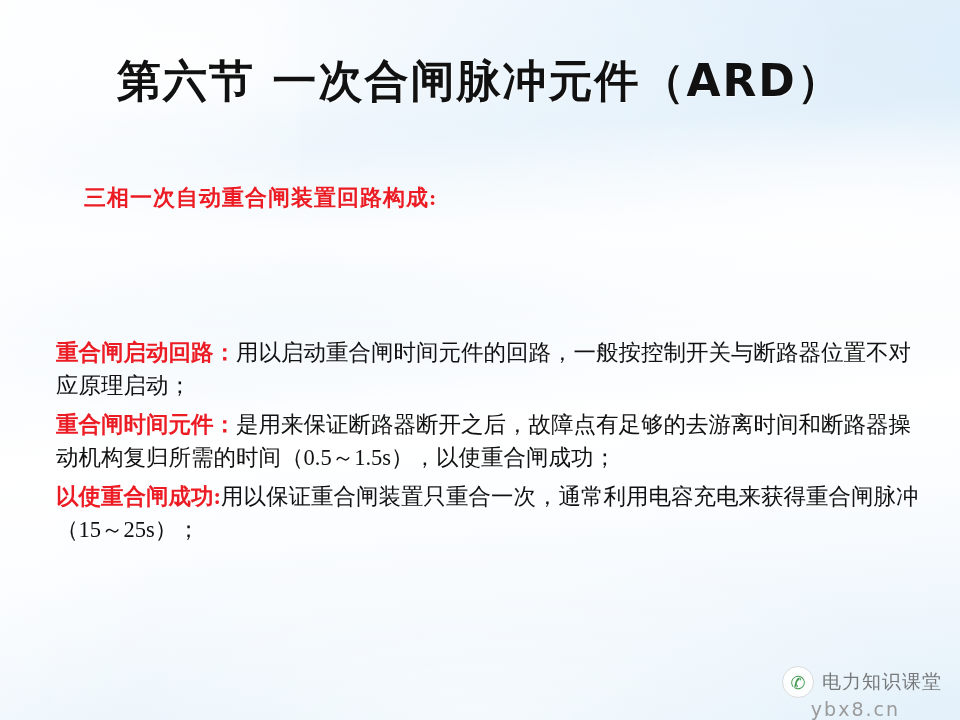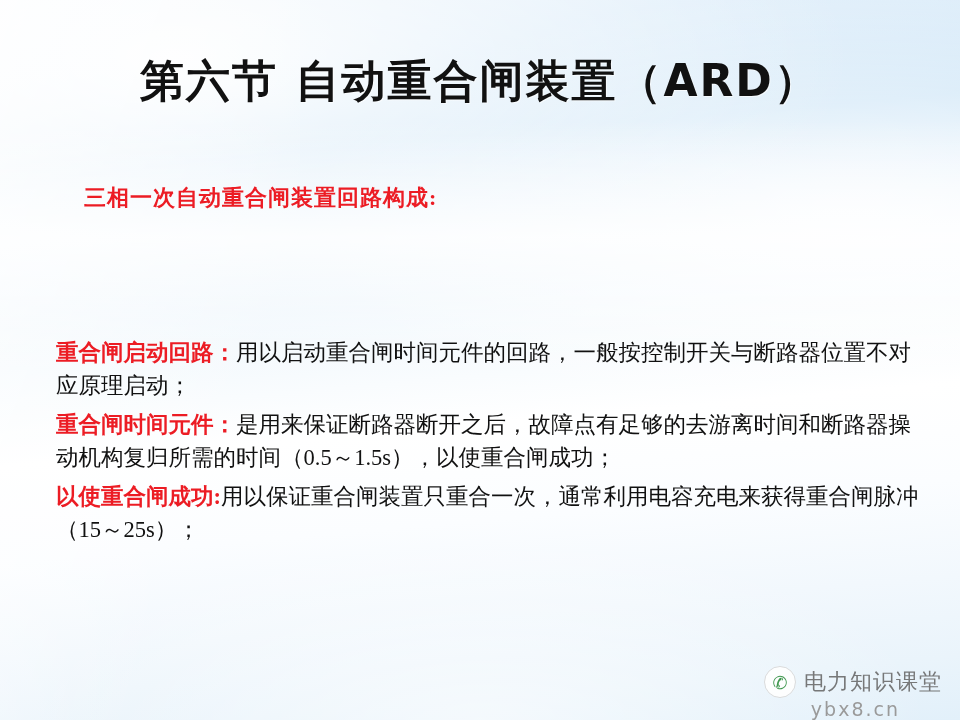--- a/index.html
+++ b/index.html
@@ -121,42 +121,42 @@
     border: 1px solid #d8d8d8;
     display: flex;
     align-items: center;
     justify-content: center;
     color: #2f8f3e;
     font-size: 18px;
     font-family: "DejaVu Sans", sans-serif;
   }
   .wm-text {
     font-family: "DejaVu Sans", sans-serif;
-    font-size: 22px;
+    font-size: 19px;
     color: #6b6b6b;
     letter-spacing: 1px;
   }
   .wm-sub {
     position: absolute;
     right: 60px;
     bottom: 0;
     font-family: "DejaVu Sans", sans-serif;
     font-size: 19px;
     color: #9a9a9a;
     letter-spacing: 2px;
   }
 </style>
 </head>
 <body>
 
 <div class="slide">
   <div class="band-left"></div>
   <div class="sheen"></div>
 
-  <div class="title">第六节 自动重合闸装置（ARD）</div>
+  <div class="title">第六节 一次合闸脉冲元件（ARD）</div>
 
   <div class="subtitle">三相一次自动重合闸装置回路构成:</div>
 
 
   <div class="body-block">
     <p class="para">
       <span class="red">重合闸启动回路：</span><span>用以启动重合闸时间元件的回路，一般按控制开关与断路器位置不对应原理启动；</span>
     </p>
     <p class="para">
       <span class="red">重合闸时间元件：</span><span>是用来保证断路器断开之后，故障点有足够的去游离时间和断路器操动机构复归所需的时间（0.5～1.5s），以使重合闸成功；</span>

